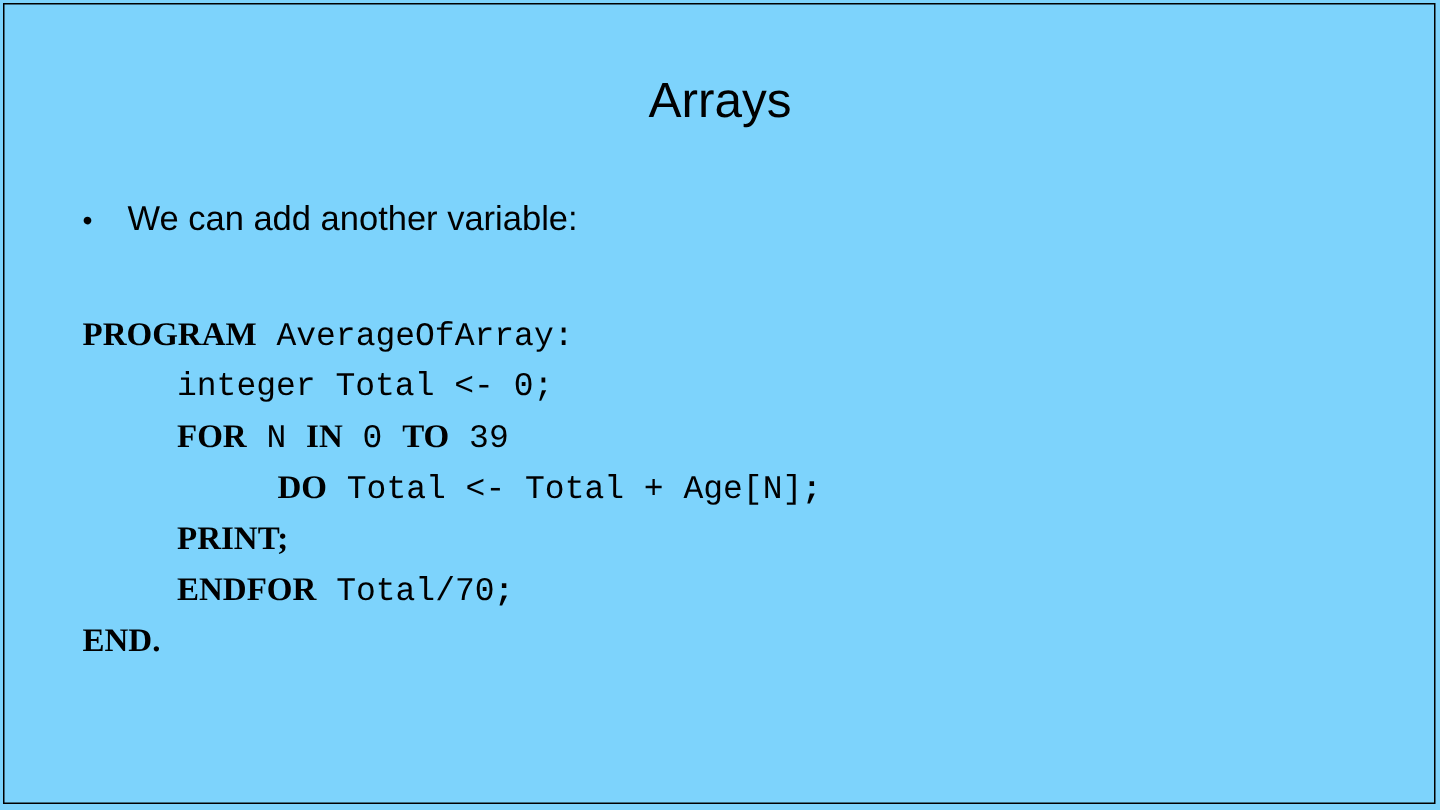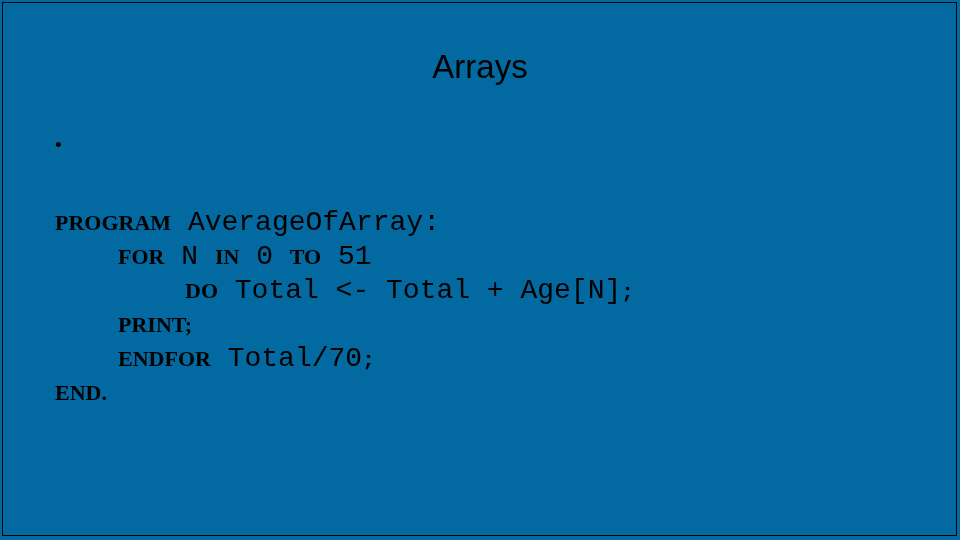--- a/index.html
+++ b/index.html
@@ -7,21 +7,21 @@
     padding: 0;
     background: #ffffff;
   }
   body {
     font-family: "Liberation Sans", sans-serif;
   }
   .slide {
     position: relative;
     width: 960px;
     height: 540px;
-    background: #0369a1;
+    background: #7dd3fc;
     box-sizing: border-box;
     overflow: hidden;
   }
   .slide-border {
     position: absolute;
     left: 2px;
     top: 2px;
     width: 955px;
     height: 534px;
     border: 1px solid #000000;
@@ -87,21 +87,21 @@
   .kw {
     font-family: "Liberation Serif", serif;
     font-weight: bold;
     font-size: 22px;
     color: #000000;
     margin-top: 15px;
   }
   .mono {
     font-family: "Liberation Mono", monospace;
     font-weight: 400;
-    font-size: 28px;
+    font-size: 22px;
     color: #000000;
   }
   .mono-b {
     font-family: "Liberation Mono", monospace;
     font-weight: bold;
     font-size: 21px;
     color: #000000;
   }
   .ind-1 { padding-left: 0px; }
   .ind-2 { padding-left: 63px; }
@@ -148,32 +148,36 @@
 <body>
 
 <div class="slide">
 
   <div class="slide-border"></div>
 
   <div class="slide-title">Arrays</div>
 
   <div class="bullet-row">
     <span class="bullet-dot">•</span>
+    <span class="bullet-text">We can add another variable:</span>
   </div>
 
   <div class="code-block">
 
     <div class="code-line ind-1">
       <span class="kw">PROGRAM</span><span class="mono"> AverageOfArray:</span>
     </div>
 
+    <div class="code-line ind-2">
+      <span class="mono">integer Total &lt;- 0;</span>
+    </div>
 
 
     <div class="code-line ind-2">
-      <span class="kw">FOR</span><span class="mono"> N </span><span class="kw">IN</span><span class="mono"> 0 </span><span class="kw">TO</span><span class="mono"> 51</span>
+      <span class="kw">FOR</span><span class="mono"> N </span><span class="kw">IN</span><span class="mono"> 0 </span><span class="kw">TO</span><span class="mono"> 39</span>
     </div>
 
     <div class="code-line ind-3">
       <span class="kw">DO</span><span class="mono">  Total &lt;- Total + Age[N]</span><span class="mono-b">;</span>
     </div>
 
     <div class="code-line ind-2">
       <span class="kw">PRINT</span><span class="kw">;</span>
     </div>
 

